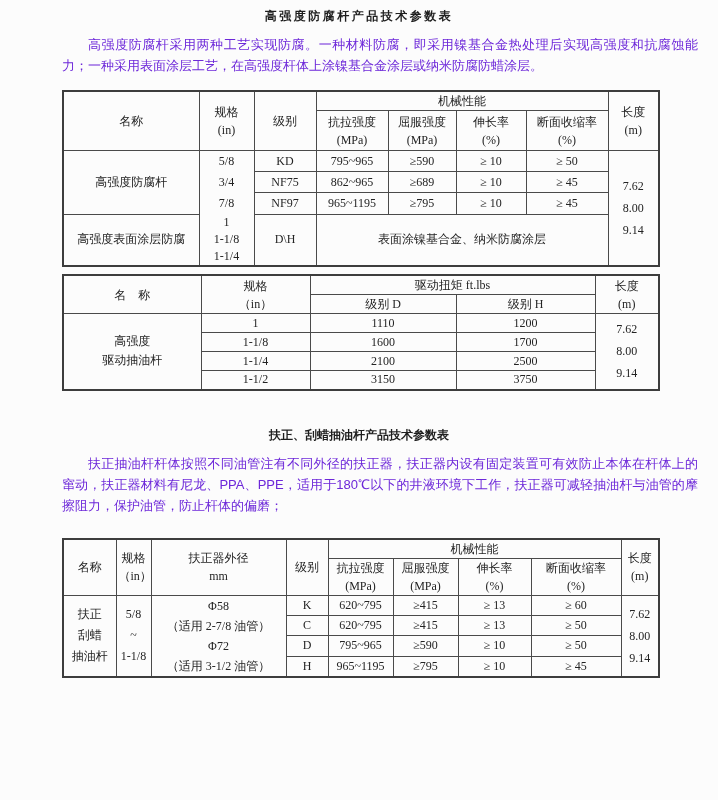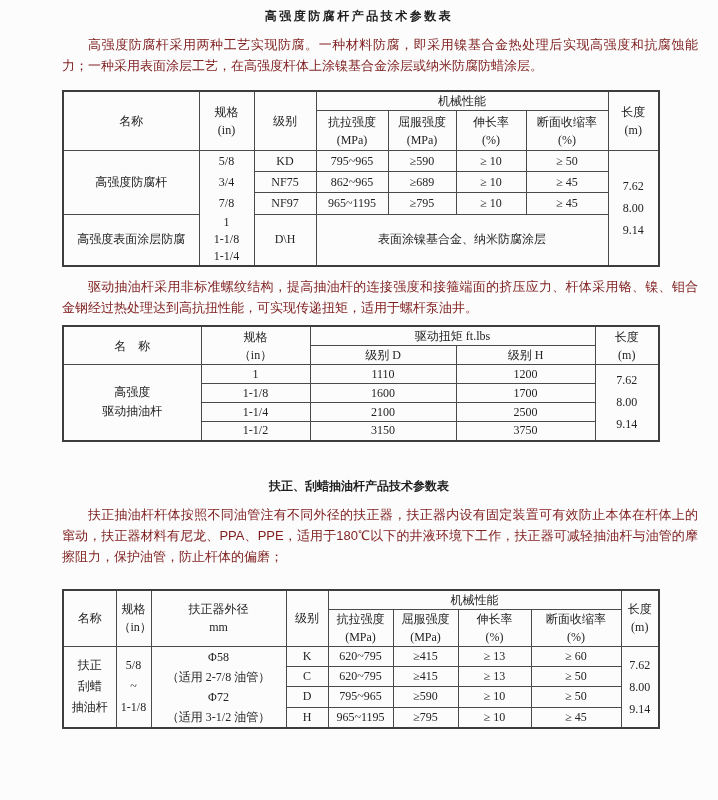--- a/index.html
+++ b/index.html
@@ -21,21 +21,21 @@
     margin:0 0 8px 0;
     color:#1e1e1e;
   }
   .sec-title.sp { letter-spacing:2.5px; }
 
   
   .para {
     font-family:"Liberation Sans", sans-serif;
     font-size:13px;
     line-height:21px;
-    color:#7f1d1d;
+    color:#6d28d9;
     text-indent:2em;
     text-align:justify;
     margin:0 20px 0 62px;
   }
 
   
   table {
     border-collapse:collapse;
     table-layout:fixed;
     width:596px;
@@ -158,21 +158,20 @@
         <td>高强度表面涂层防腐</td>
         <td class="lh17 bt-hidden">1
 1-1/8
 1-1/4</td>
         <td>D\H</td>
         <td colspan="4">表面涂镍基合金、纳米防腐涂层</td>
       </tr>
     </tbody>
   </table>
 
-  <p class="para mt-para2">驱动抽油杆采用非标准螺纹结构，提高抽油杆的连接强度和接箍端面的挤压应力、杆体采用铬、镍、钼合金钢经过热处理达到高抗扭性能，可实现传递扭矩，适用于螺杆泵油井。</p>
 
   <table class="t2">
     <colgroup>
       <col style="width:138px">
         <col style="width:109px">
         <col style="width:146px">
         <col style="width:139px">
         <col style="width:64px">
     </colgroup>
     <thead>

